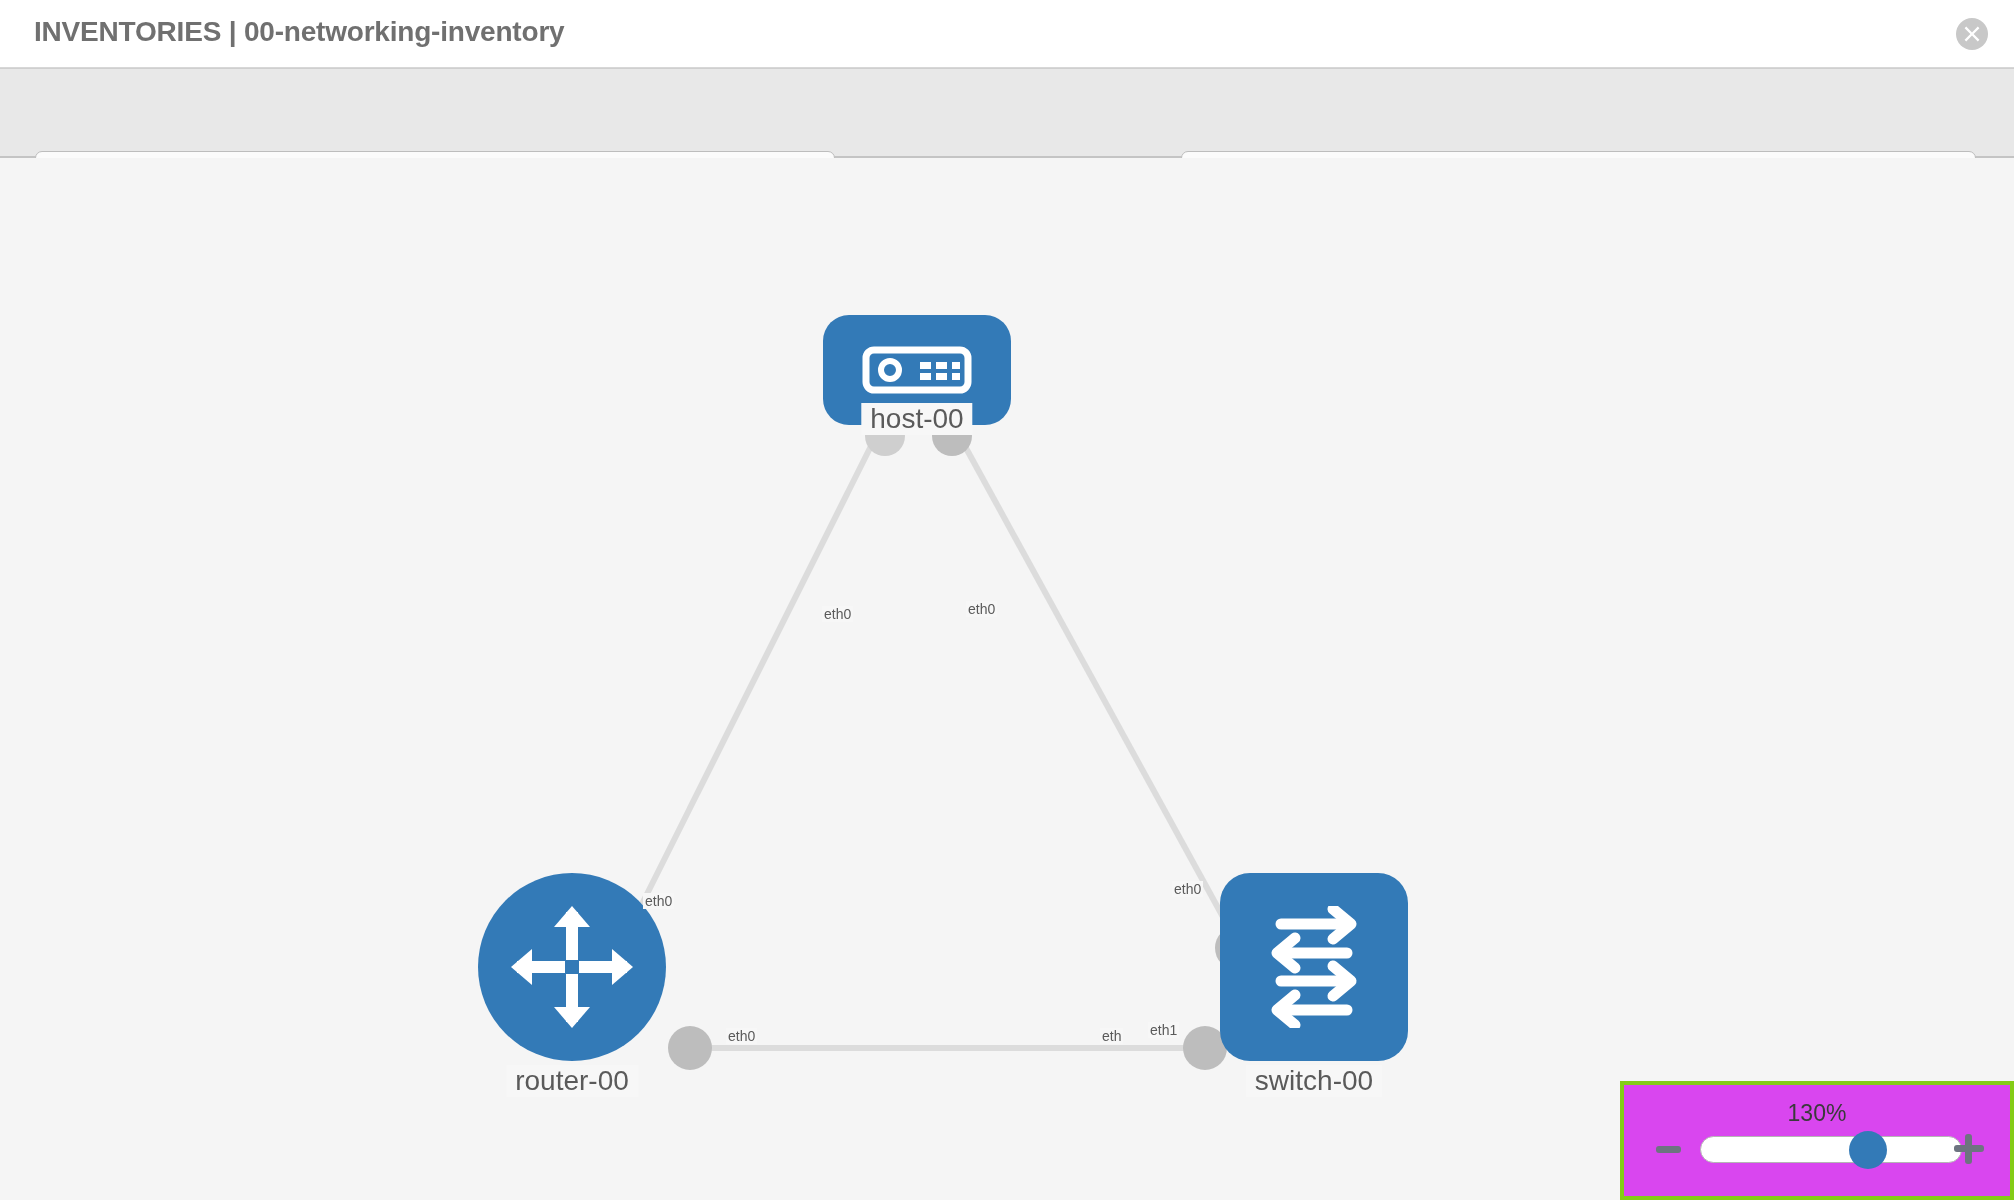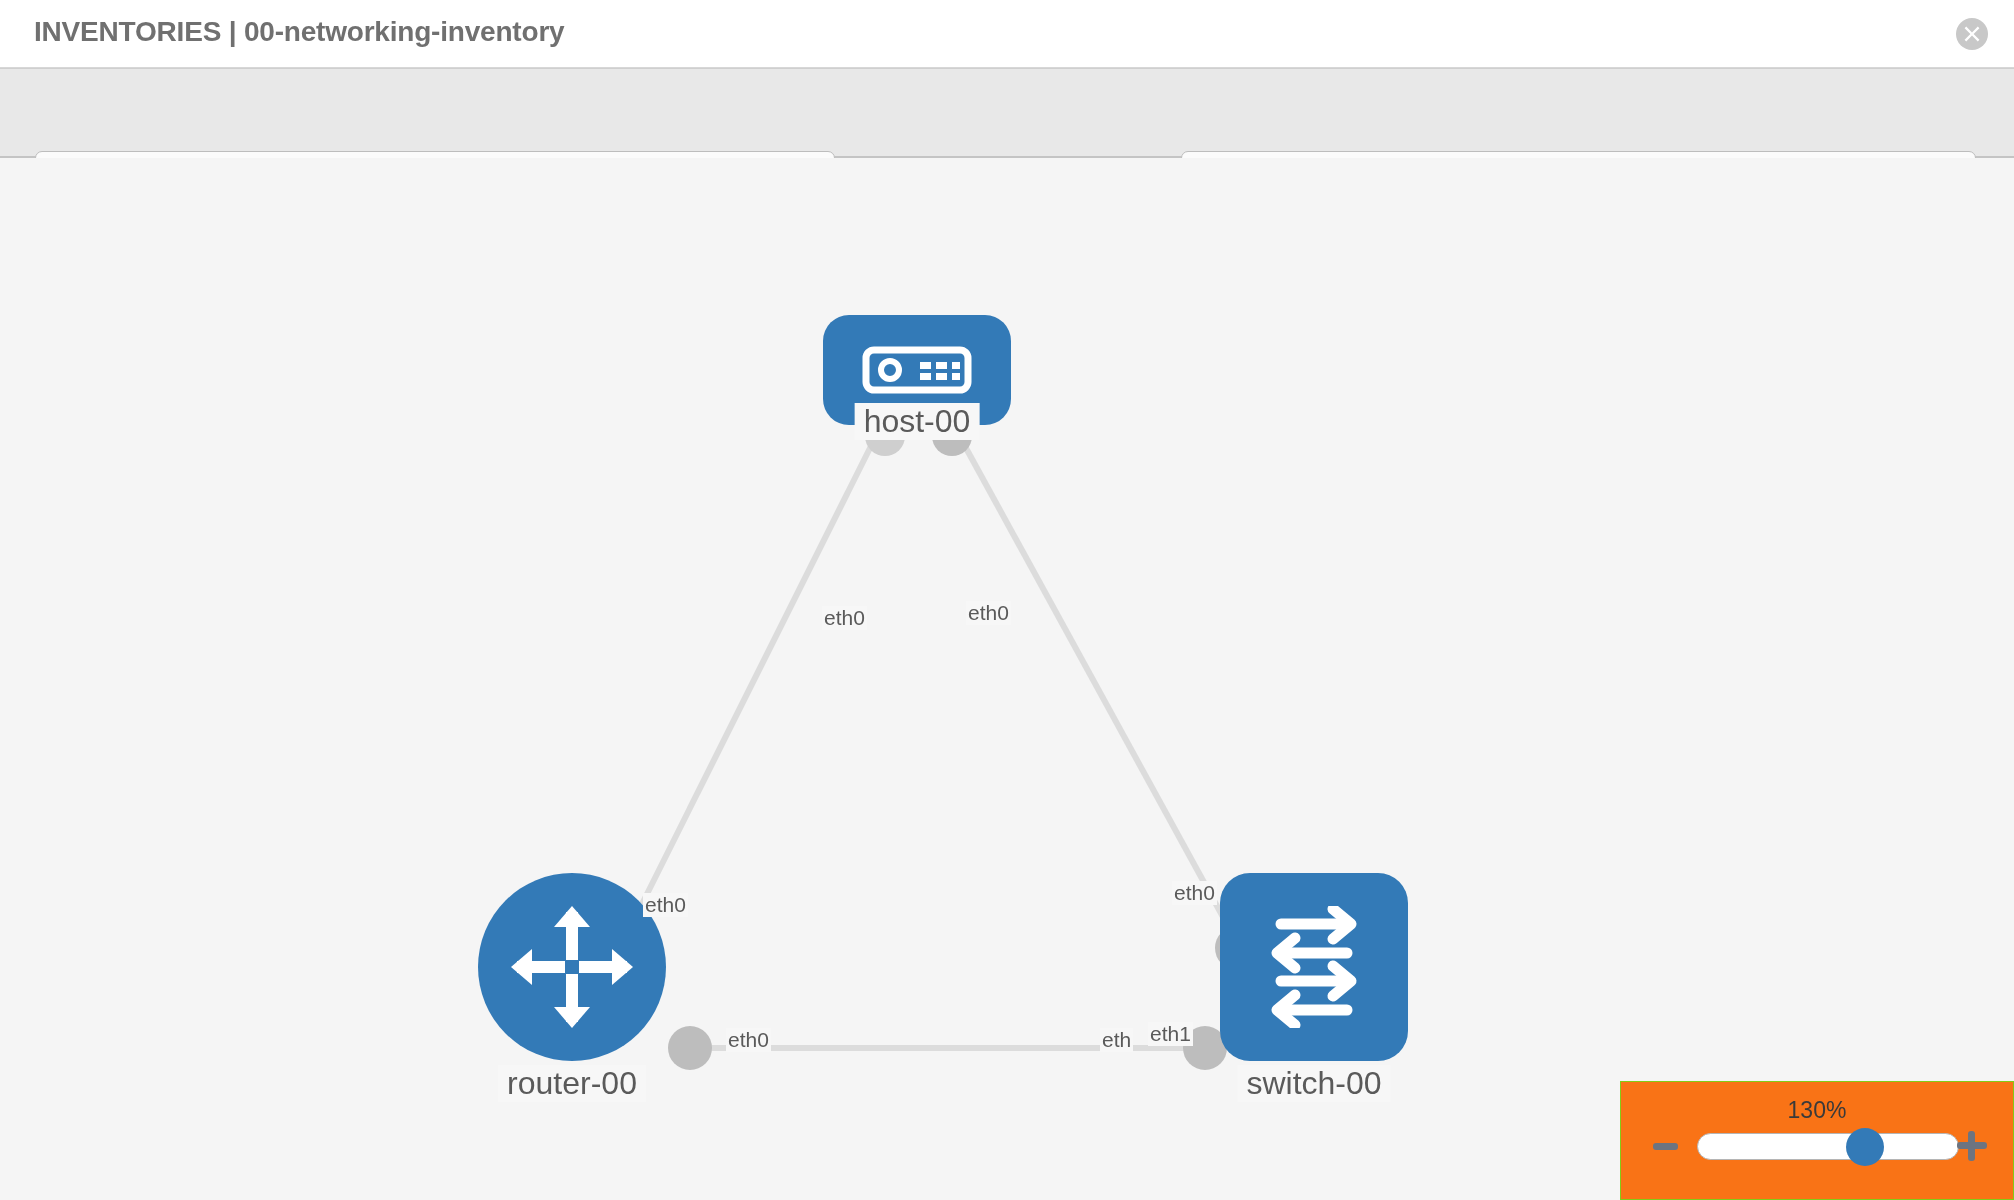--- a/index.html
+++ b/index.html
@@ -74,25 +74,25 @@
   #topo-svg { position: absolute; left: 0; top: 0; }
 
   .node { position: absolute; }
   .node-shape {
     background: #337ab7;
     display: flex; align-items: center; justify-content: center;
     cursor: pointer;
   }
   .node-label {
     position: absolute; left: 50%; transform: translateX(-50%);
-    white-space: nowrap; font-size: 32px; color: #5a5a5a;
+    white-space: nowrap; font-size: 28px; color: #5a5a5a;
     background: #f7f7f7; padding: 0 9px;
   }
   .edge-label {
-    position: absolute; font-size: 21px; color: #5a5a5a;
+    position: absolute; font-size: 14px; color: #5a5a5a;
     background: #f7f7f7; padding: 0 2px; white-space: nowrap;
   }
 
   
   #node-host { left: 823px; top: 157px; }
   #node-host .node-shape { width: 188px; height: 110px; border-radius: 26px; }
   #node-host .node-label { top: 88px; }
 
   
   #node-router { left: 478px; top: 715px; }
@@ -101,22 +101,22 @@
 
   
   #node-switch { left: 1208px; top: 715px; margin-left: 12px; }
   #node-switch .node-shape { width: 188px; height: 188px; border-radius: 30px; }
   #node-switch .node-label { top: 192px; }
 
   
   #zoom-panel {
     position: absolute; left: 1620px; top: 1081px;
     width: 394px; height: 119px;
-    background: #f97316;
-    border: 1px solid #84cc16;
+    background: #d946ef;
+    border: 4px solid #84cc16;
   }
   #zoom-level {
     position: absolute; top: 15px; left: 0; width: 100%;
     text-align: center; font-size: 23px; color: #3a3a3a;
   }
   #zoom-minus {
     position: absolute; left: 32px; top: 61px;
     width: 25px; height: 7px; border-radius: 3px; background: #6d7480;
     cursor: pointer;
   }

